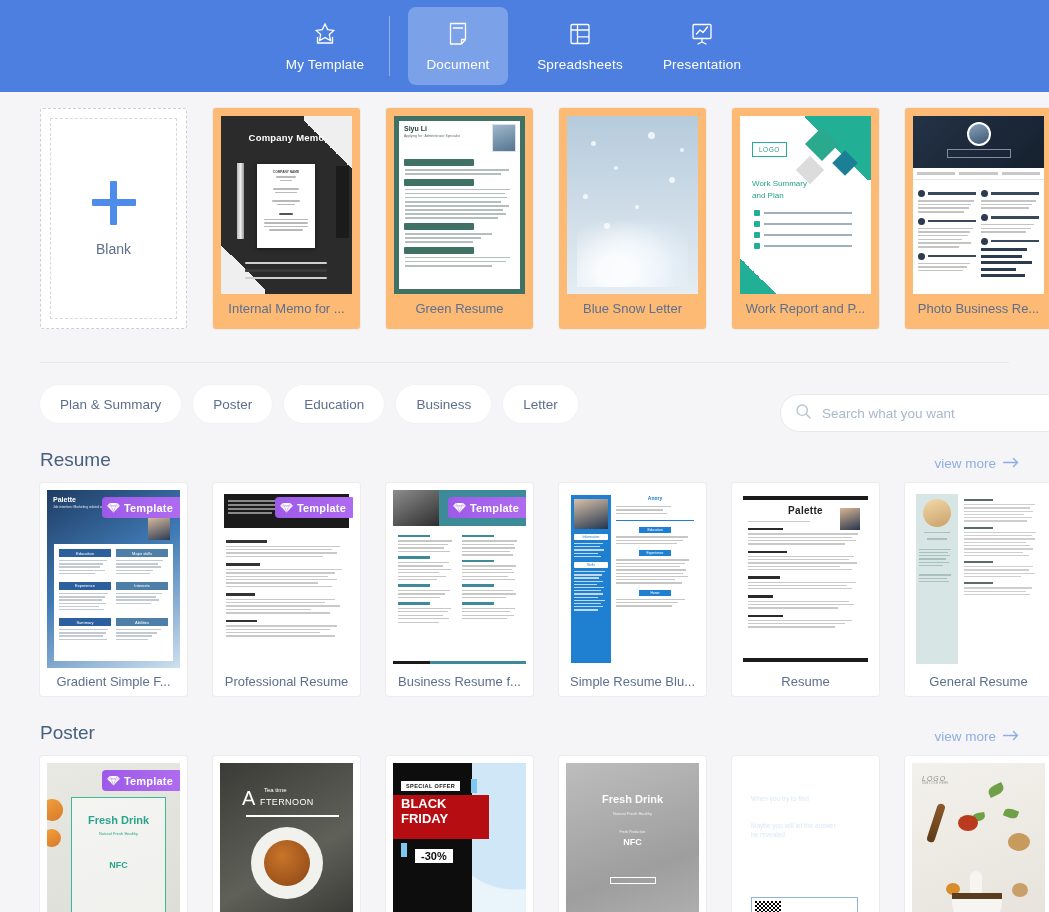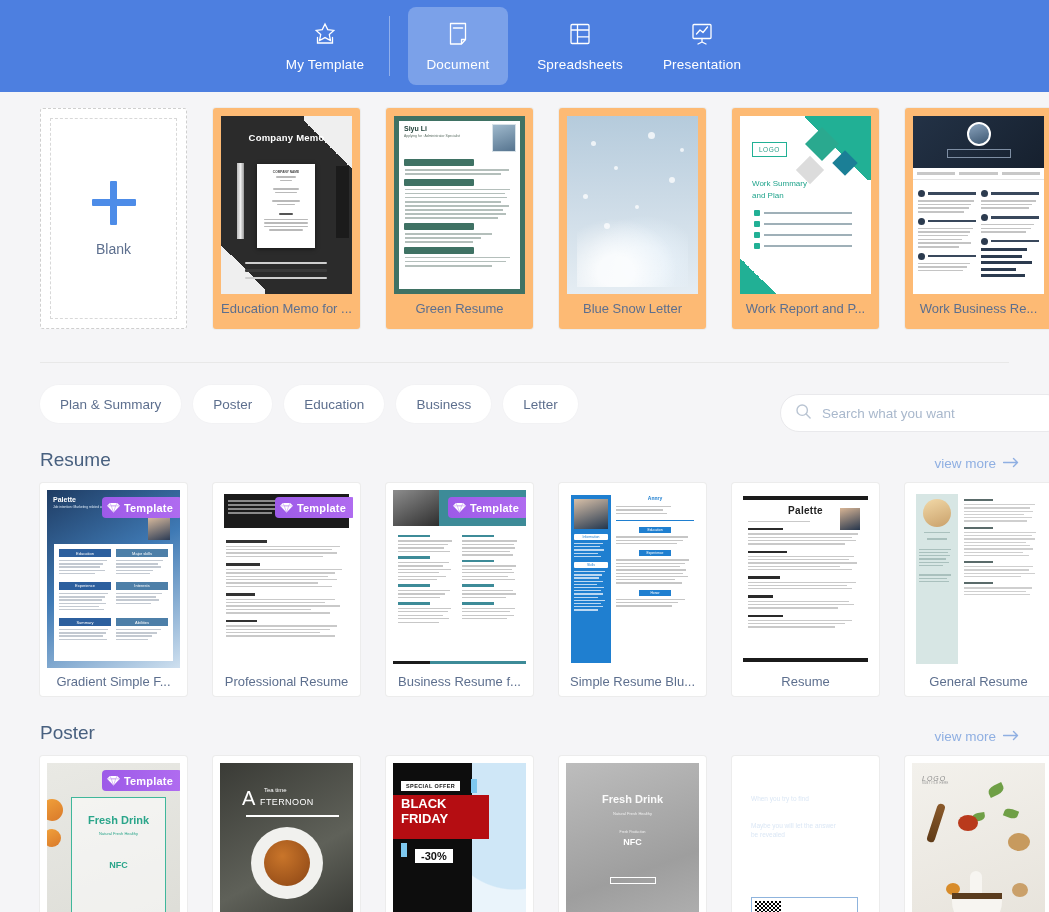--- a/index.html
+++ b/index.html
@@ -479,21 +479,21 @@
           <span class="mini-l" style="width:92%"></span>
             <span class="mini-l" style="width:70%"></span>
         </div>
         <div class="lns">
             <i></i>
             <i></i>
             <i></i>
           </div>
       </div>
     </div>
-    <div class="f-caption">Education Memo for ...</div>
+    <div class="f-caption">Internal Memo for ...</div>
   </div>
 
   <div class="f-card">
     <div class="f-thumb">
       <div class="doc gr">
         <div class="hd">
           <div class="nm">Siyu Li</div>
           <div class="sub">Applying for : Administrator Specialist</div>
           <div class="ph"></div>
         </div>
@@ -642,21 +642,21 @@
               <i style="width:80%"></i>
                 <i style="width:70%"></i>
                 <i style="width:88%"></i>
                 <i style="width:60%"></i>
                 <i style="width:75%"></i>
             </div>
           </div>
         </div>
       </div>
     </div>
-    <div class="f-caption">Work Business Re...</div>
+    <div class="f-caption">Photo Business Re...</div>
   </div>
 </div>
 
 <div class="divider"></div>
 
 <div class="filterbar">
   <div class="chip">
       <span>Plan &amp; Summary</span>
     </div>
   <div class="chip">

